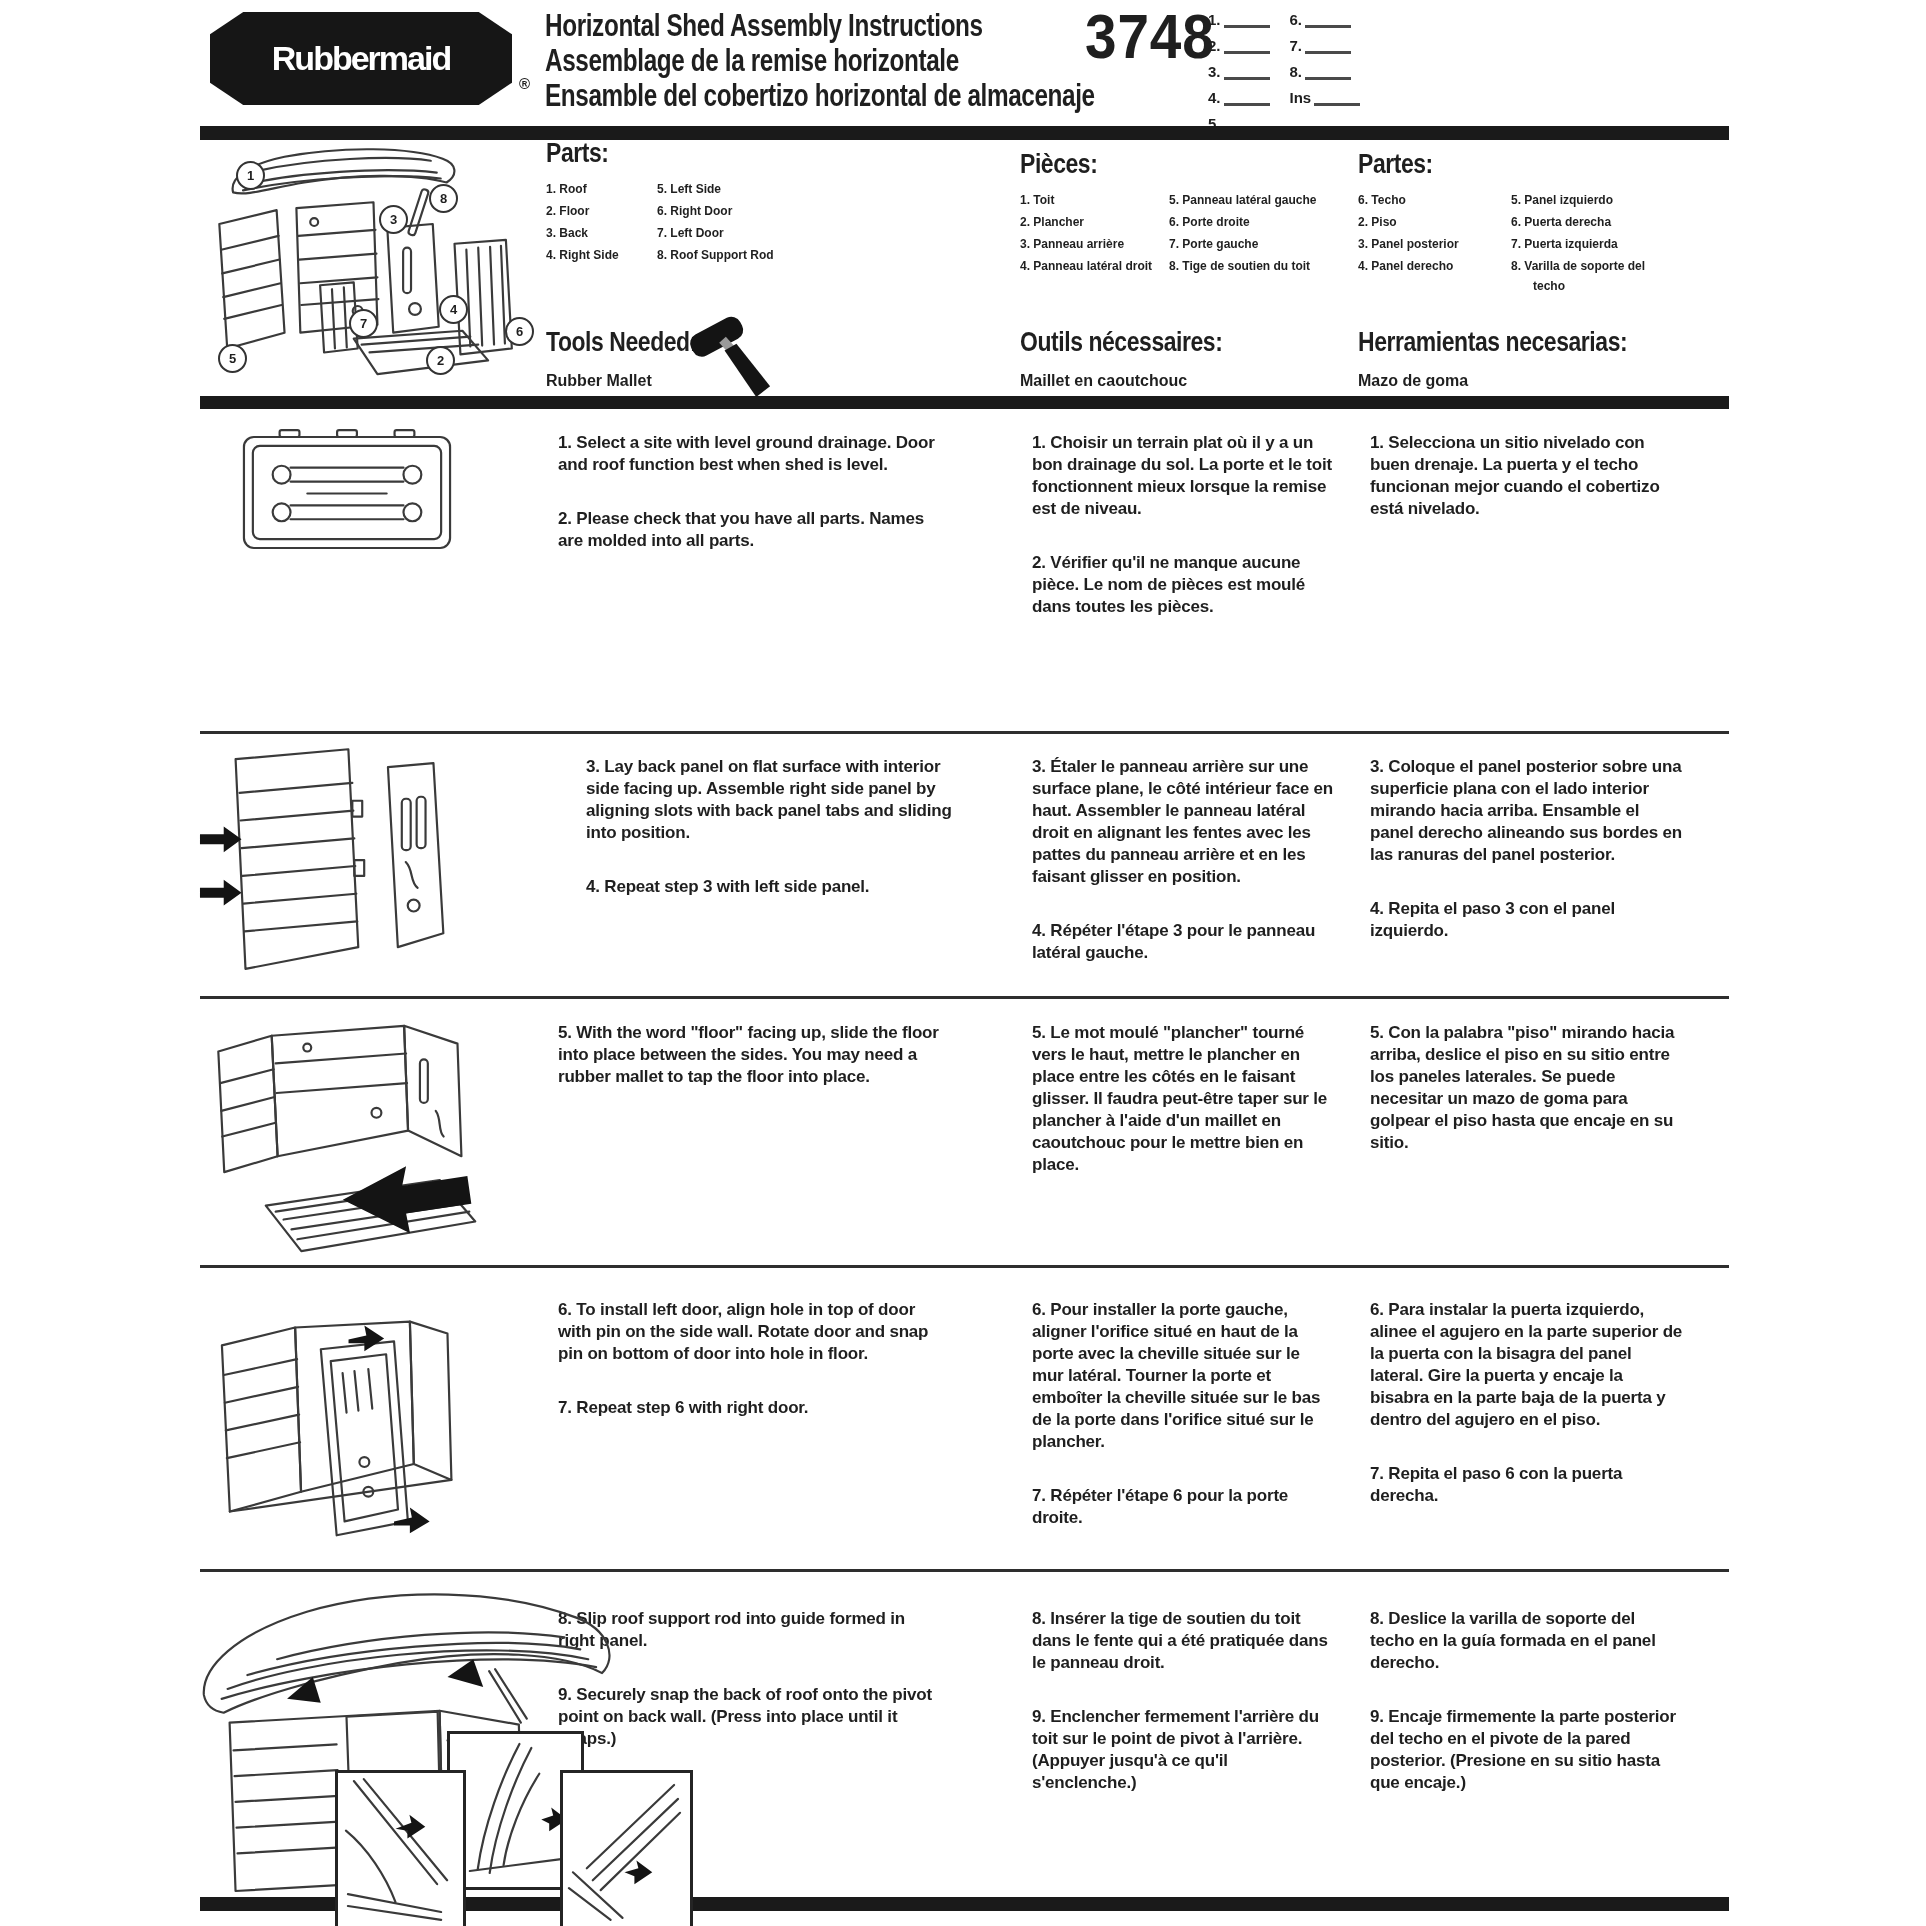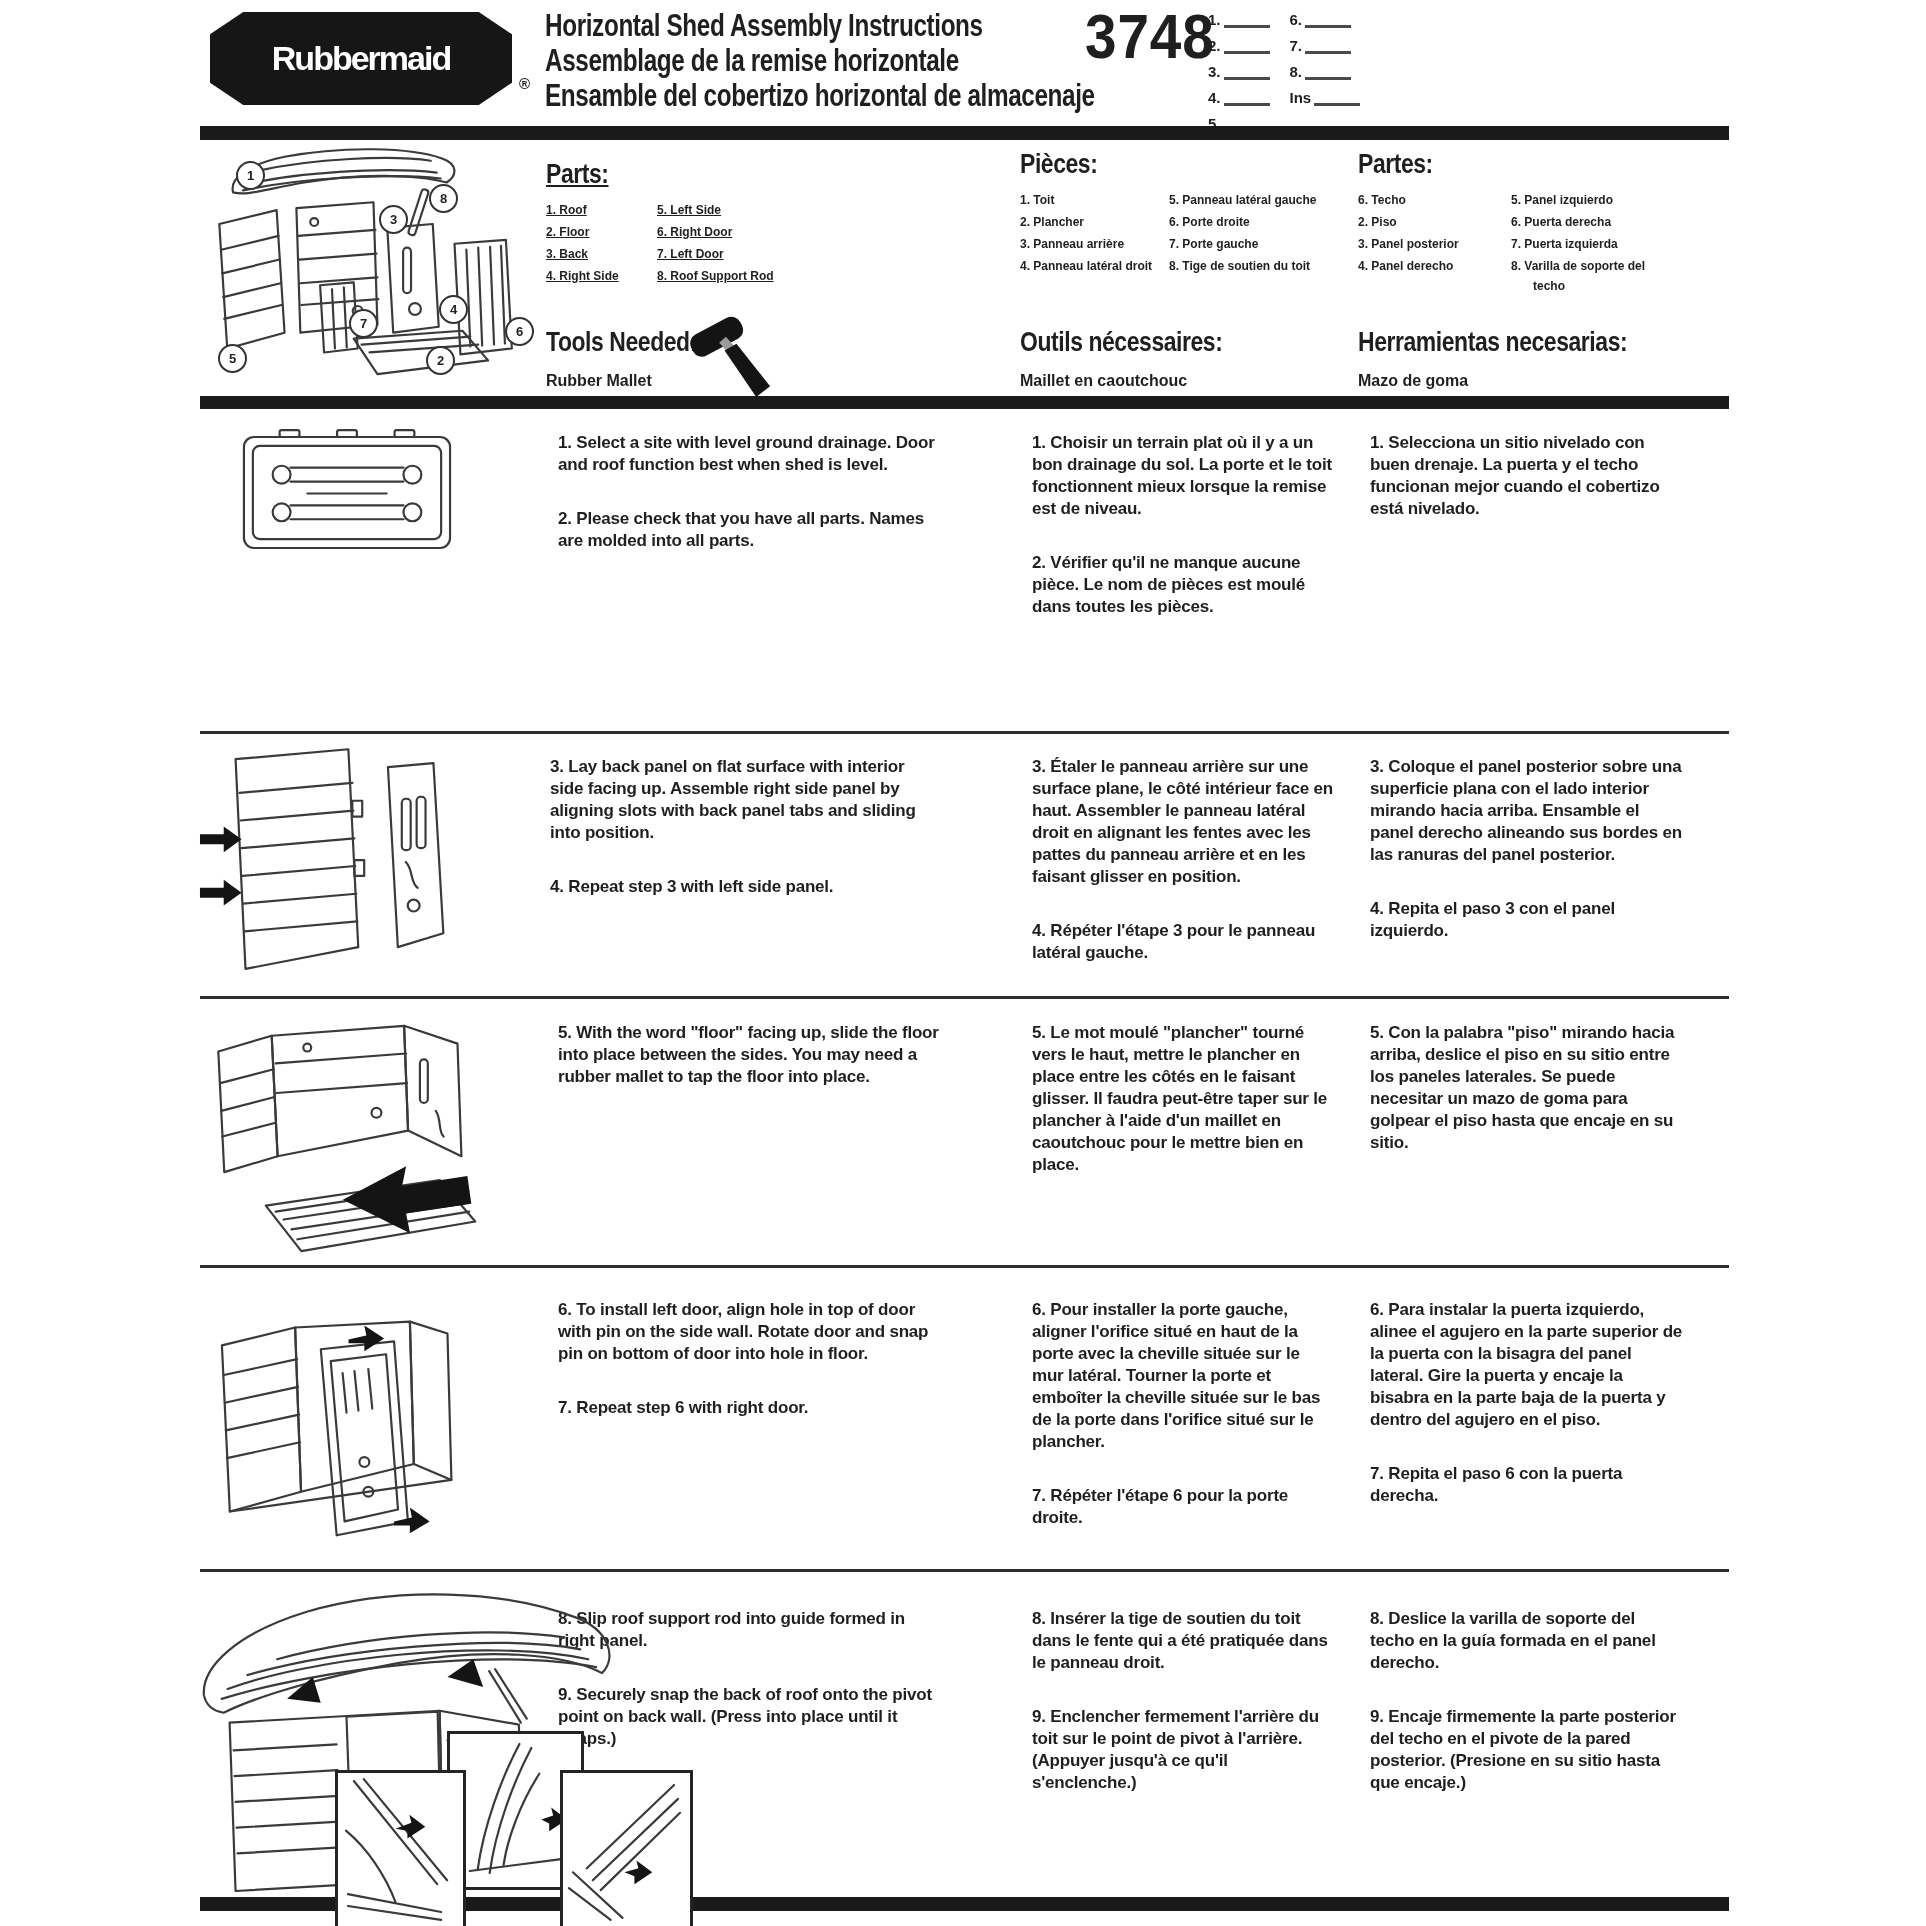--- a/index.html
+++ b/index.html
@@ -154,21 +154,21 @@
     <div class="callout" style="left:33px;top:22px;">1</div>
     <div class="callout" style="left:226px;top:45px;">8</div>
     <div class="callout" style="left:176px;top:66px;">3</div>
     <div class="callout" style="left:146px;top:170px;">7</div>
     <div class="callout" style="left:236px;top:156px;">4</div>
     <div class="callout" style="left:223px;top:207px;">2</div>
     <div class="callout" style="left:15px;top:205px;">5</div>
     <div class="callout" style="left:302px;top:178px;">6</div>
   </div>
 
-  <div class="abs" style="left:546px;top:159px;text-decoration:underline;">
+  <div class="abs" style="left:546px;top:138px;">
     <div class="h-cond">Parts:</div>
     <div class="parts-cols">
       <div class="parts-list" style="width:111px;">
         <div>1. Roof</div>
         <div>2. Floor</div>
         <div>3. Back</div>
         <div>4. Right Side</div>
       </div>
       <div class="parts-list" style="width:188px;">
         <div>5. Left Side</div>
@@ -278,21 +278,21 @@
       <rect class="line" x="158" y="118" width="10" height="16"></rect>
       <path class="line" d="M192,24 L238,20 L248,192 L202,206 Z"></path>
       <rect class="line" x="206" y="56" width="9" height="52" rx="4"></rect>
       <rect class="line" x="221" y="54" width="9" height="52" rx="4"></rect>
       <path class="line" d="M210,120 C218,128 214,140 222,146"></path>
       <circle class="line" cx="218" cy="164" r="6"></circle>
       <polygon class="fillink" points="2,92 26,92 26,84 44,97 26,110 26,102 2,102"></polygon>
       <polygon class="fillink" points="2,146 26,146 26,138 44,151 26,164 26,156 2,156"></polygon>
     </svg>
   </div>
-  <div class="step-cell" style="left:538px;top:744px;width:411px;">
+  <div class="step-cell" style="left:574px;top:744px;width:411px;">
     <p>3. Lay back panel on flat surface with interior side facing up. Assemble right side panel by aligning slots with back panel tabs and sliding into position.</p>
     <p>4. Repeat step 3 with left side panel.</p>
   </div>
   <div class="step-cell" style="left:1020px;top:744px;width:327px;">
     <p>3. Étaler le panneau arrière sur une surface plane, le côté intérieur face en haut. Assembler le panneau latéral droit en alignant les fentes avec les pattes du panneau arrière et en les faisant glisser en position.</p>
     <p>4. Répéter l'étape 3 pour le panneau latéral gauche.</p>
   </div>
   <div class="step-cell" style="left:1358px;top:744px;width:337px;">
     <p>3. Coloque el panel posterior sobre una superficie plana con el lado interior mirando hacia arriba. Ensamble el panel derecho alineando sus bordes en las ranuras del panel posterior.</p>
     <p>4. Repita el paso 3 con el panel izquierdo.</p>

